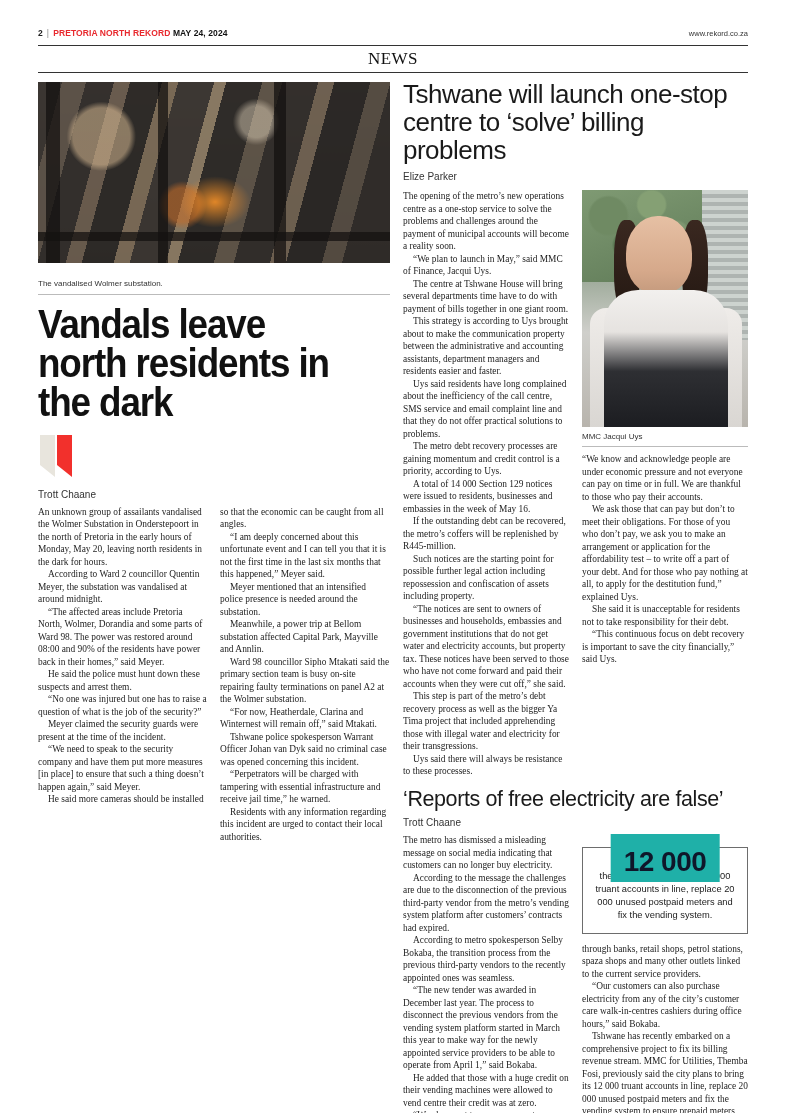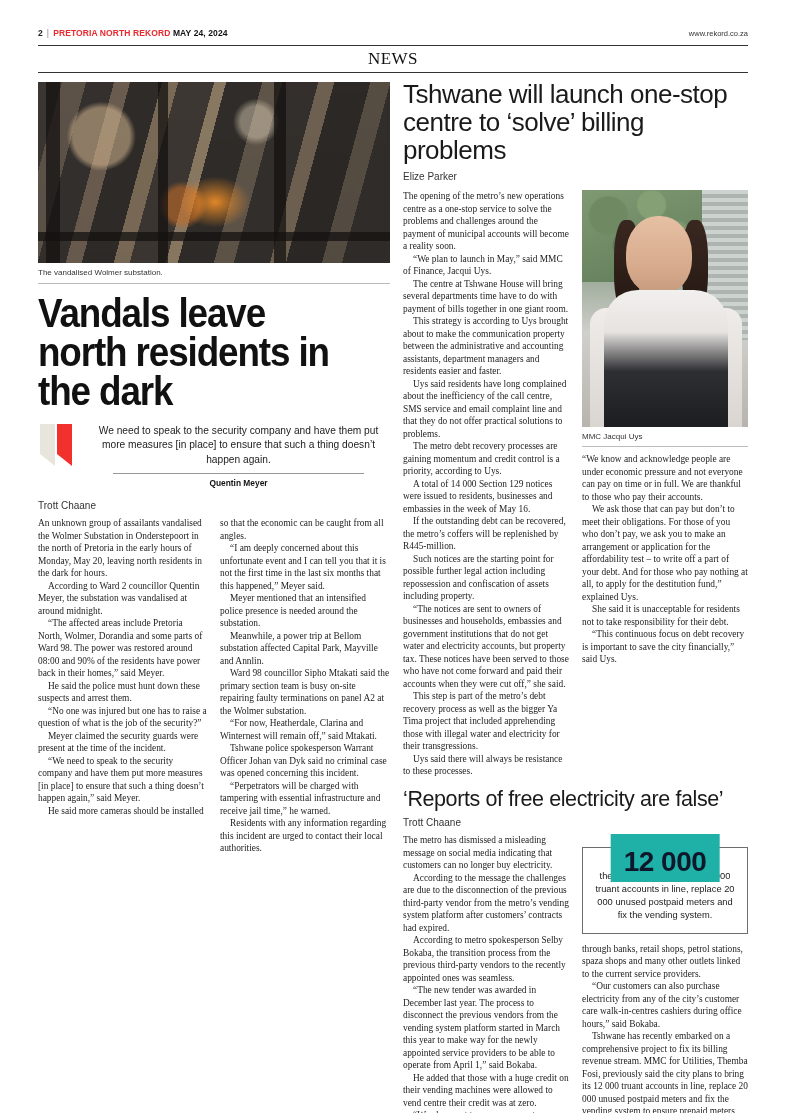--- a/index.html
+++ b/index.html
@@ -95,21 +95,21 @@
     position:absolute; left:40%; top:52%; width:72px; height:52px;
     background: radial-gradient(ellipse at center, rgba(255,150,40,.85), rgba(255,120,20,0) 70%);
   }
   .photo-main .bar {
     position: absolute; background: rgba(20,18,16,.75);
   }
   .caption {
     font-family: "Liberation Sans", sans-serif;
     font-size: 8px;
     color: #333;
-    padding: 5px 0 0;
+    padding: 16px 0 0;
     line-height: 1.3;
   }
   .rule-thin { border-top: .8px solid #bbb; margin-top: 5px; }
 
   
   .headline-main {
     font-family: "Liberation Sans", sans-serif;
     font-weight: bold;
     font-size: 40px;
     line-height: .97;
@@ -332,25 +332,20 @@
       </div>
       <div class="caption">The vandalised Wolmer substation.</div>
       <div class="rule-thin"></div>
 
       <div class="headline-main">Vandals leave north residents in the dark</div>
 
       <div class="pullquote">
         <div class="quote-mark">
           <div class="qgrey"></div>
             <div class="qred"></div>
-        </div>
-        <div class="pq-body">
-          <div class="pq-text">We need to speak to the security company and have them put more measures [in place] to ensure that such a thing doesn’t happen again.</div>
-          <div class="pq-rule"></div>
-          <div class="pq-attrib">Quentin Meyer</div>
         </div>
       </div>
 
       <div class="byline">Trott Chaane</div>
 
       <div style="display:flex; gap:13px;">
         <div class="body" style="width:169px;">
           <p>An unknown group of assailants vandalised the Wolmer Substation in Onderstepoort in the north of Pretoria in the early hours of Monday, May 20, leaving north residents in the dark for hours.</p>
           <p>According to Ward 2 councillor Quentin Meyer, the substation was vandalised at around midnight.</p>
           <p>“The affected areas include Pretoria North, Wolmer, Dorandia and some parts of Ward 98. The power was restored around 08:00 and 90% of the residents have power back in their homes,” said Meyer.</p>

